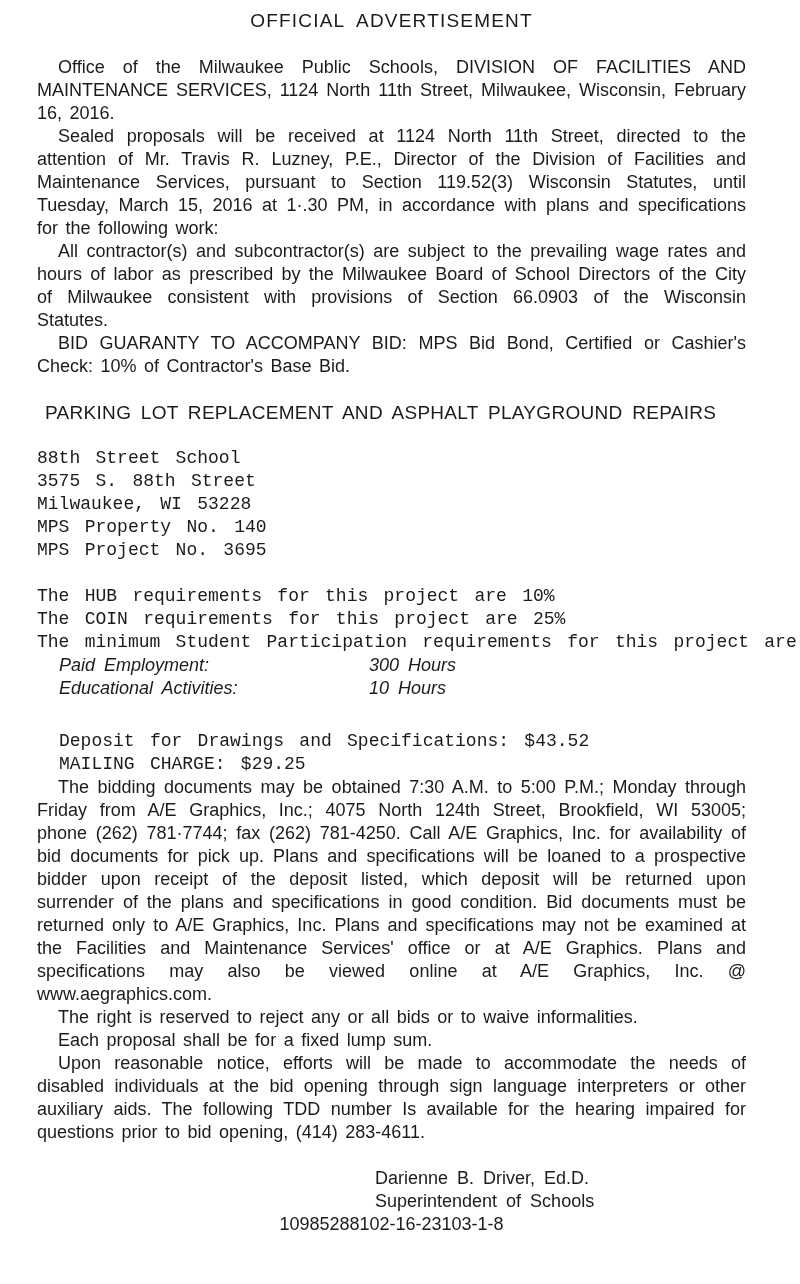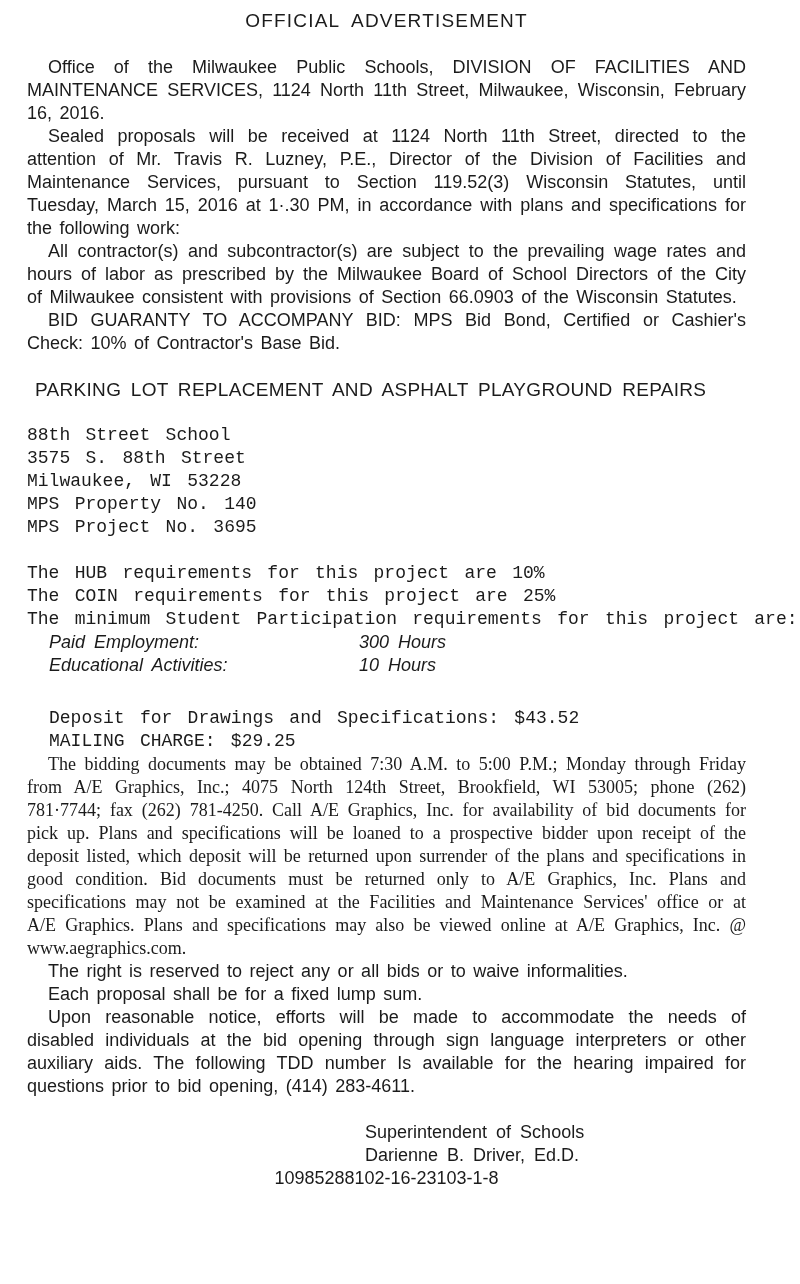--- a/index.html
+++ b/index.html
@@ -11,21 +11,21 @@
     width: 800px;
     height: 1284px;
     font-family: "Liberation Sans", "DejaVu Sans", sans-serif;
     color: #1b1b1b;
     -webkit-font-smoothing: antialiased;
   }
   .page {
     box-sizing: border-box;
     width: 800px;
     min-height: 1284px;
-    padding: 9px 54px 0 27px;
+    padding: 9px 54px 0 37px;
     font-size: 18px;
     line-height: 23px;
   }
   .doc-title {
     text-align: center;
     font-size: 19px;
     letter-spacing: 1.2px;
     word-spacing: 6px;
     margin: 0 0 24px 0;
     white-space: nowrap;
@@ -64,21 +64,20 @@
     word-spacing: 4px;
   }
   .fee-block {
     margin-top: 30px;
   }
   .fee-block .line {
     margin-left: 22px;
   }
   .mt-line {
     margin-top: 23px;
-    font-family: Liberation Serif, serif;
   }
   .sig-block {
     margin-top: 23px;
     margin-left: 338px;
     word-spacing: 4px;
   }
   .ref-number {
     text-align: center;
     word-spacing: 2px;
   }
@@ -130,19 +129,19 @@
 
   <p class="body mt-line">The bidding documents may be obtained 7:30 A.M. to 5:00 P.M.; Monday through Friday from A/E Graphics, Inc.; 4075 North 124th Street, Brookfield, WI 53005; phone (262) 781·7744; fax (262) 781-4250. Call A/E Graphics, Inc. for availability of bid documents for pick up. Plans and specifications will be loaned to a prospective bidder upon receipt of the deposit listed, which deposit will be returned upon surrender of the plans and specifications in good condition. Bid documents must be returned only to A/E Graphics, Inc. Plans and specifications may not be examined at the Facilities and Maintenance Services' office or at A/E Graphics. Plans and specifications may also be viewed online at A/E Graphics, Inc. @ www.aegraphics.com.</p>
 
   <p class="body">The right is reserved to reject any or all bids or to waive informalities.</p>
 
   <p class="body">Each proposal shall be for a fixed lump sum.</p>
 
   <p class="body">Upon reasonable notice, efforts will be made to accommodate the needs of disabled individuals at the bid opening through sign language interpreters or other auxiliary aids. The following TDD number Is available for the hearing impaired for questions prior to bid opening, (414) 283-4611.</p>
 
   <div class="sig-block">
+    <div>Darienne B. Driver, Ed.D.</div>
     <div>Superintendent of Schools</div>
-    <div>Darienne B. Driver, Ed.D.</div>
   </div>
 
   <div class="ref-number">10985288102-16-23103-1-8</div>
 
 </div>
 
 </body></html>

